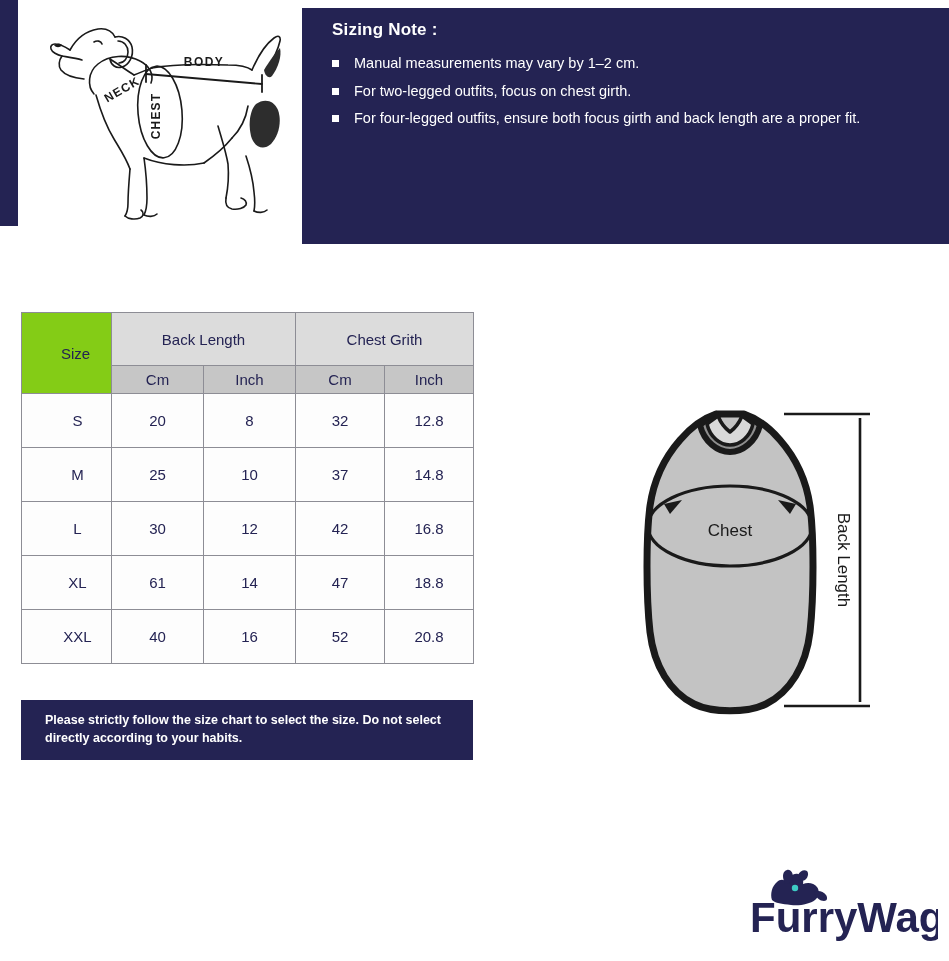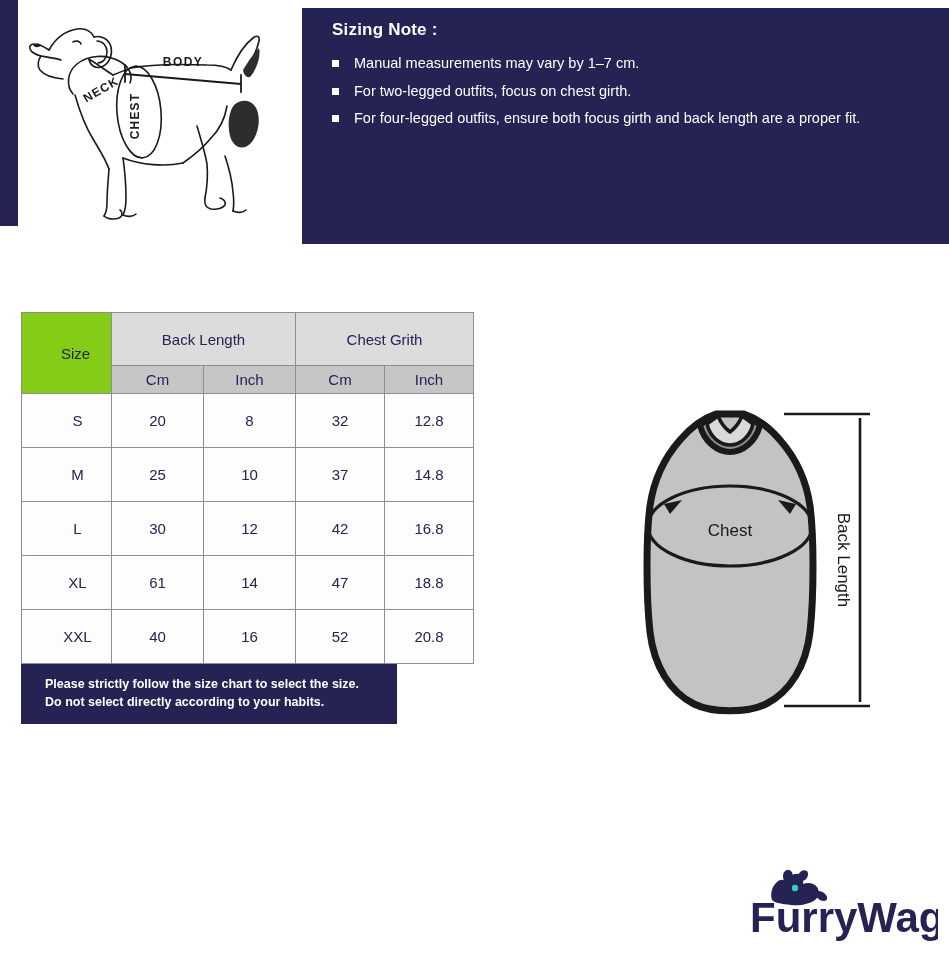--- a/index.html
+++ b/index.html
@@ -47,21 +47,21 @@
   .note-bullet {
     position: absolute;
     left: 0; top: 8px;
     width: 7px; height: 7px;
     background: #ffffff;
   }
 
   
   .dog-figure {
     position: absolute;
-    left: 11px; top: 8px;
+    left: 32px; top: 8px;
     width: 268px; height: 220px;
   }
 
   
   .size-table-wrap {
     position: absolute;
     left: 21px; top: 312px;
     width: 452px;
   }
   table.size-table {
@@ -103,21 +103,22 @@
   }
   tbody tr td { height: 54px; background: #fdfdfd; }
 
   .table-footer {
     background: var(--navy);
     color: #ffffff;
     font-size: 12.5px;
     font-weight: bold;
     line-height: 1.42;
     padding: 12px 20px 12px 24px;
-    width: 376px;
+    width: 452px;
+    margin-top: 36px;
   }
 
   
   .garment-figure {
     position: absolute;
     left: 608px; top: 396px;
     width: 280px; height: 320px;
   }
 
   
@@ -197,21 +198,21 @@
       <text x="92" y="85" text-anchor="middle" font-family="Liberation Sans, sans-serif" font-size="12" font-weight="bold" letter-spacing="1.2" fill="#1a1a1a" transform="rotate(-30 92 85)">NECK</text>
       <text x="128" y="108" text-anchor="middle" font-family="Liberation Sans, sans-serif" font-size="12" font-weight="bold" letter-spacing="1.2" fill="#1a1a1a" transform="rotate(-90 128 108)">CHEST</text>
     </svg>
   </div>
 
   <div class="note-panel">
     <div class="note-title">Sizing Note :</div>
     <ul class="note-list">
       <li class="note-item">
         <span class="note-bullet"></span>
-        <span>Manual measurements may vary by 1–7 cm.</span>
+        <span>Manual measurements may vary by 1–2 cm.</span>
       </li>
       <li class="note-item">
         <span class="note-bullet"></span>
         <span>For two-legged outfits, focus on chest girth.</span>
       </li>
       <li class="note-item">
         <span class="note-bullet"></span>
         <span>For four-legged outfits, ensure both focus girth and back length are a proper fit.</span>
       </li>
     </ul>

